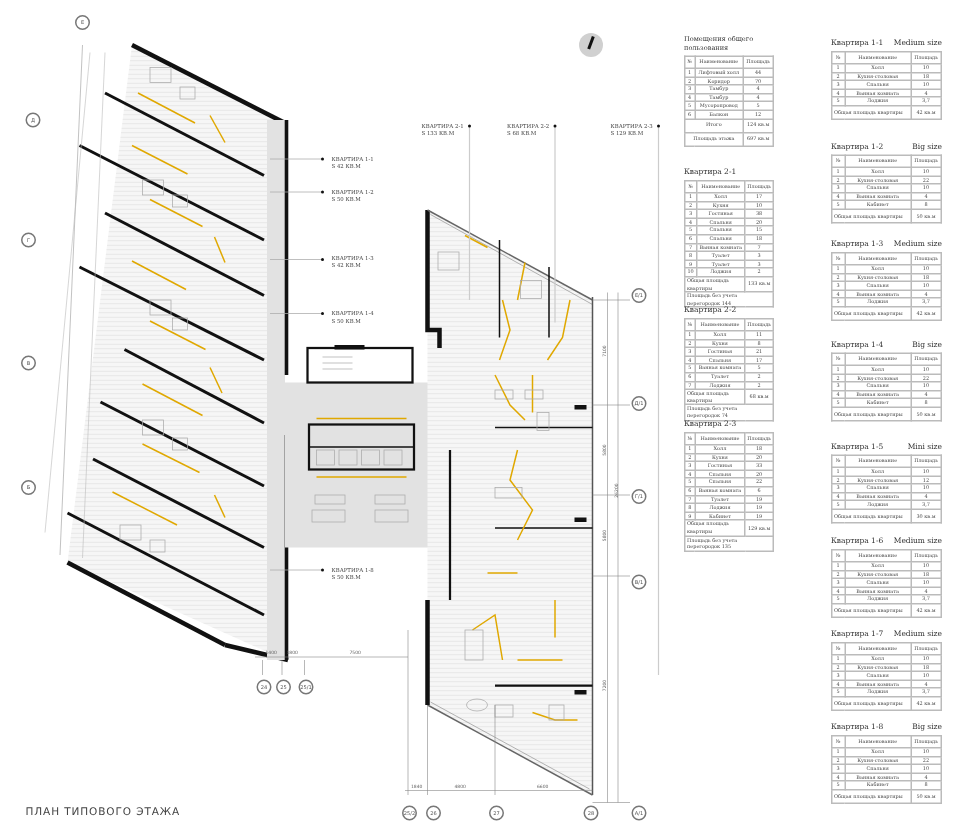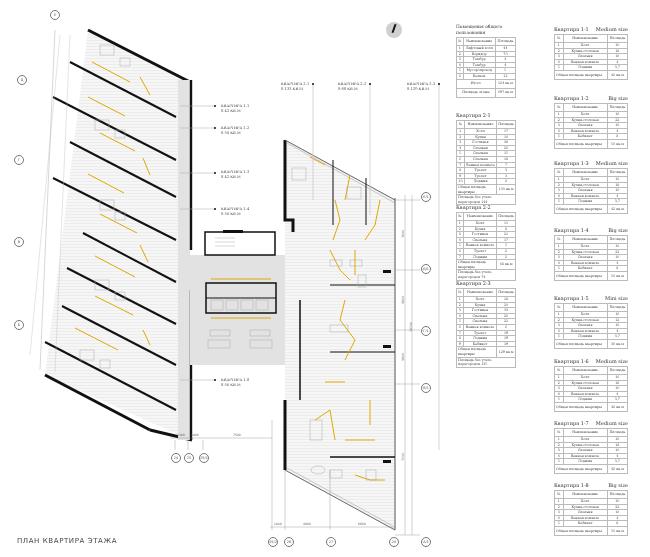--- a/index.html
+++ b/index.html
@@ -244,21 +244,21 @@
 <div class="dim" style="left:233px;top:433px;">7500</div>
 <div class="dim" style="left:274px;top:522px;">1840</div>
 <div class="dim" style="left:303px;top:522px;">4800</div>
 <div class="dim" style="left:358px;top:522px;">6600</div>
 <div class="dim" style="left:399px;top:232px;transform:rotate(-90deg);">7100</div>
 <div class="dim" style="left:399px;top:298px;transform:rotate(-90deg);">5800</div>
 <div class="dim" style="left:399px;top:355px;transform:rotate(-90deg);">5800</div>
 <div class="dim" style="left:399px;top:455px;transform:rotate(-90deg);">7200</div>
 <div class="dim" style="left:406px;top:325px;transform:rotate(-90deg);">26200</div>
 
-<div class="title">ПЛАН КВАРТИРА ЭТАЖА</div>
+<div class="title">ПЛАН ТИПОВОГО ЭТАЖА</div>
 
 <div class="tbl" style="left:456px;top:24px;width:60px;">
   <div class="ttl" style="font-size:4.4px;line-height:5.5px;display:block;">Помещения общего пользования</div>
   <table>
     <tbody>
         <tr>
           <th>№</th>
           <th>Наименование</th>
           <th>Площадь</th>
         </tr>

